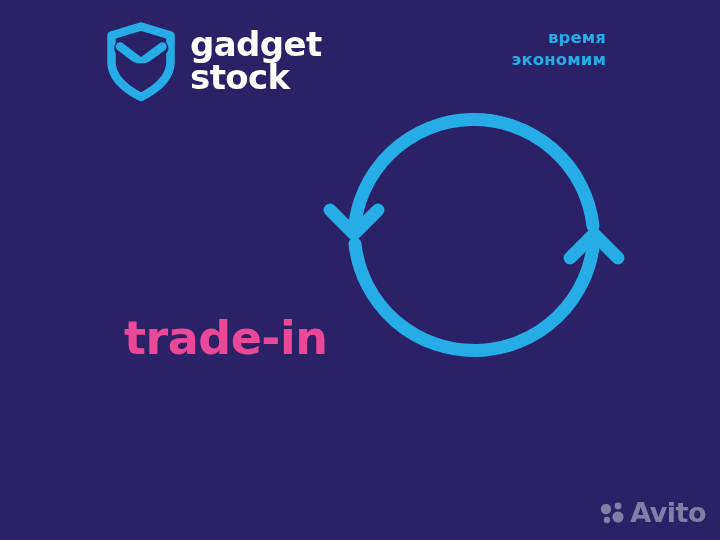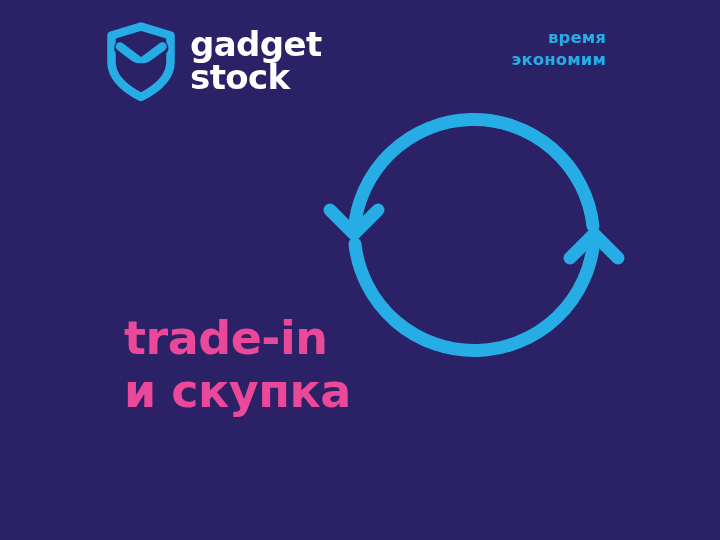--- a/index.html
+++ b/index.html
@@ -132,17 +132,25 @@
 
     <path d="M 37 162 A 120 120 0 0 0 276 156" fill="none" stroke="#27ade6" stroke-width="13" stroke-linecap="round"></path>
 
     <path d="M 12 128 L 36 152 L 60 128" fill="none" stroke="#27ade6" stroke-width="13" stroke-linecap="round" stroke-linejoin="round"></path>
 
     <path d="M 252 176 L 276 152 L 300 176" fill="none" stroke="#27ade6" stroke-width="13" stroke-linecap="round" stroke-linejoin="round"></path>
   </svg>
 
   <div id="headline">
     <span class="hline">trade-in</span>
-    <span class="hline">и скупка</span>
   </div>
 
+  <div id="avito-watermark">
+    <svg width="26" height="26" viewBox="0 0 26 26">
+      <circle cx="6" cy="9" r="5.2" fill="#ffffff"></circle>
+      <circle cx="18" cy="6" r="3.4" fill="#ffffff"></circle>
+      <circle cx="7" cy="20" r="3.2" fill="#ffffff"></circle>
+      <circle cx="18" cy="17" r="5.6" fill="#ffffff"></circle>
+    </svg>
+    <span class="mark-text">Avito</span>
+  </div>
 
 </div>
 
 </body></html>

